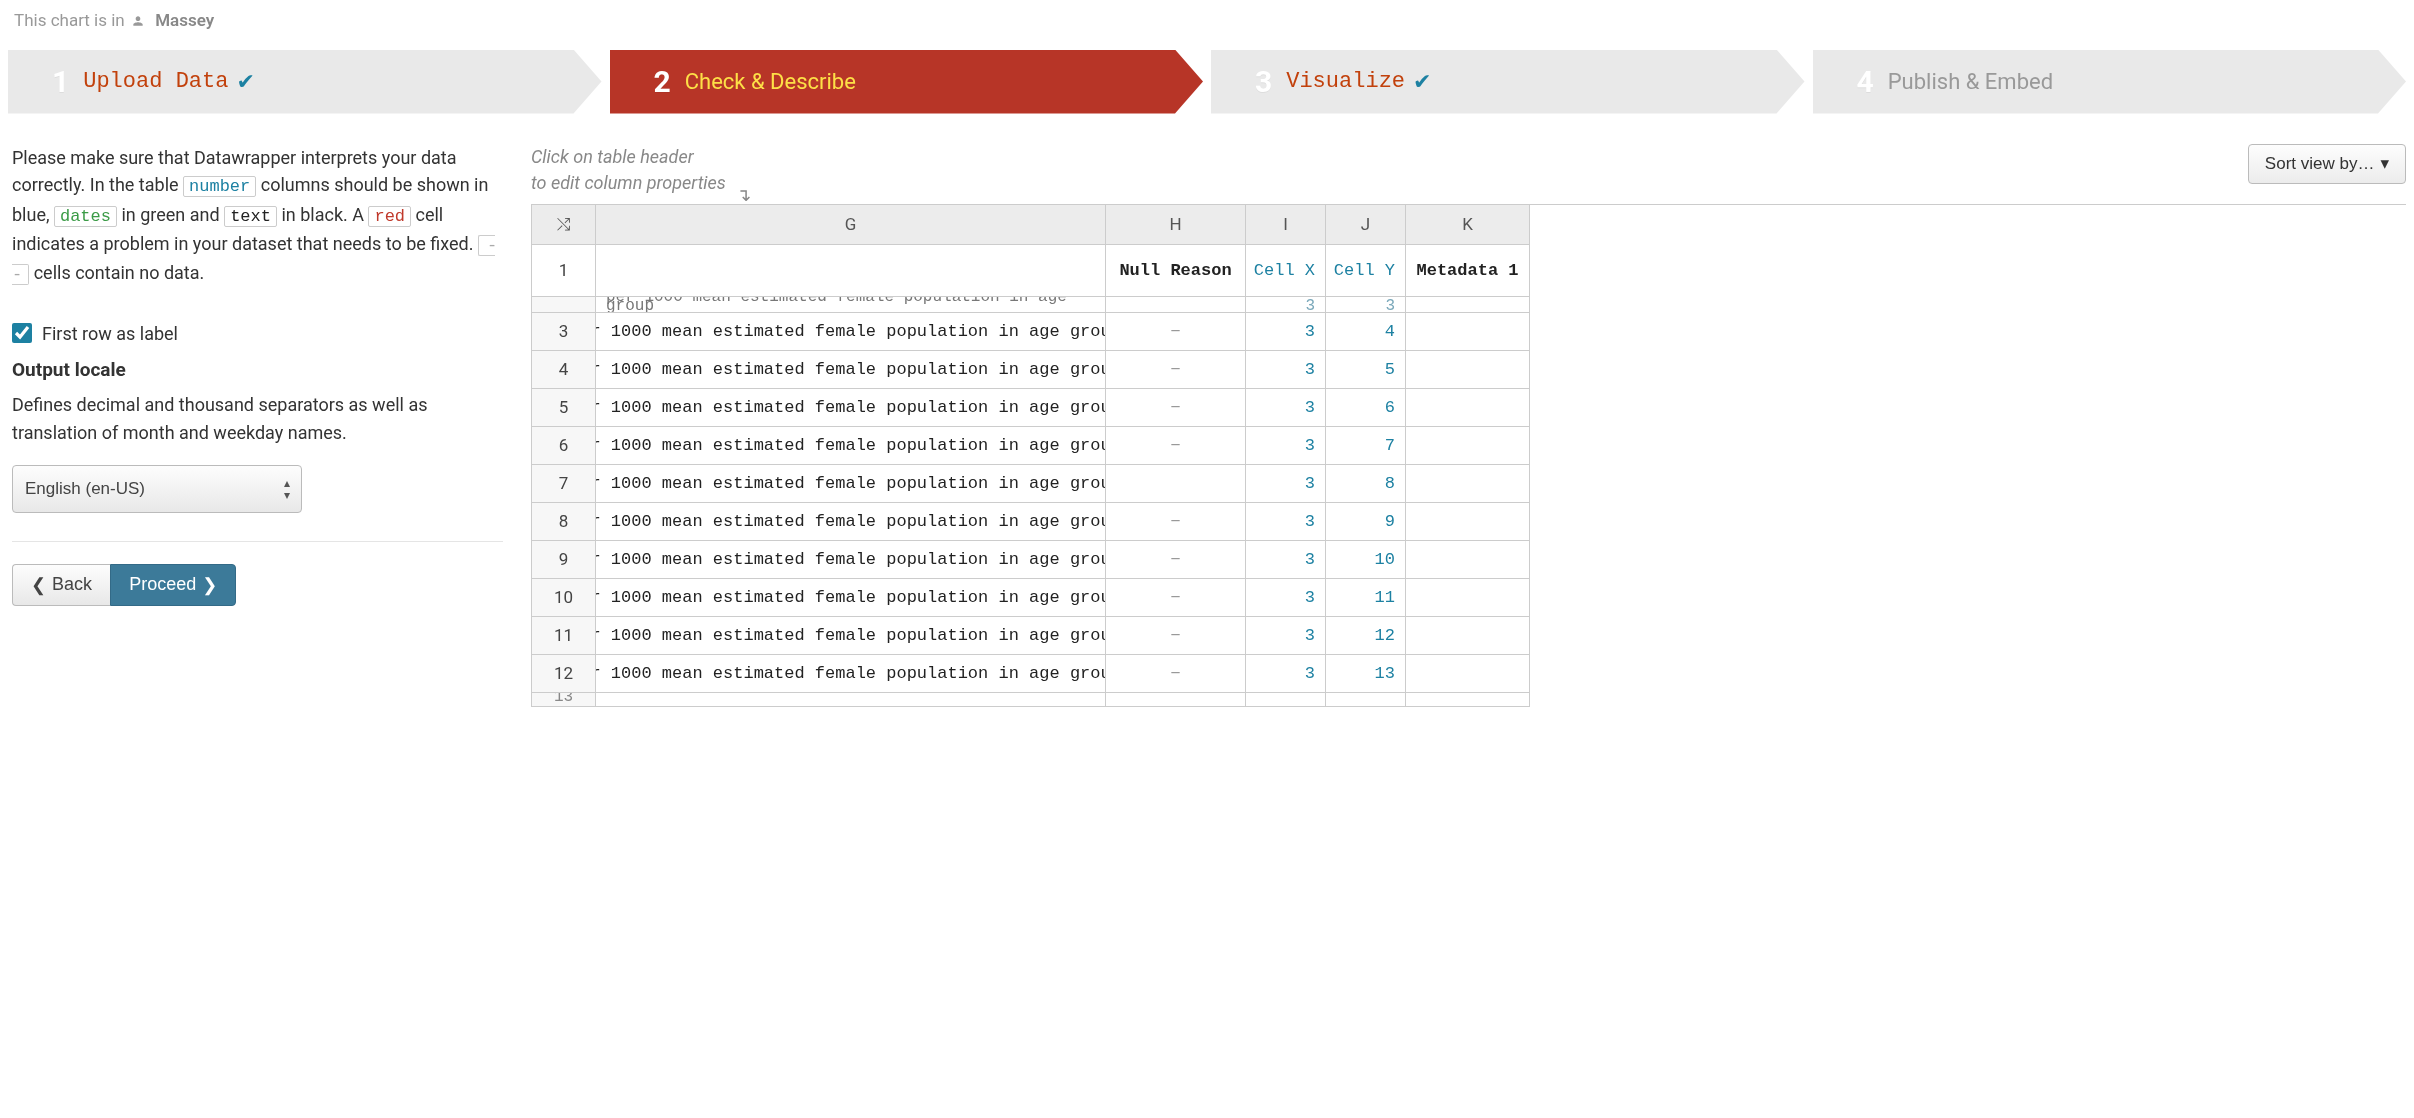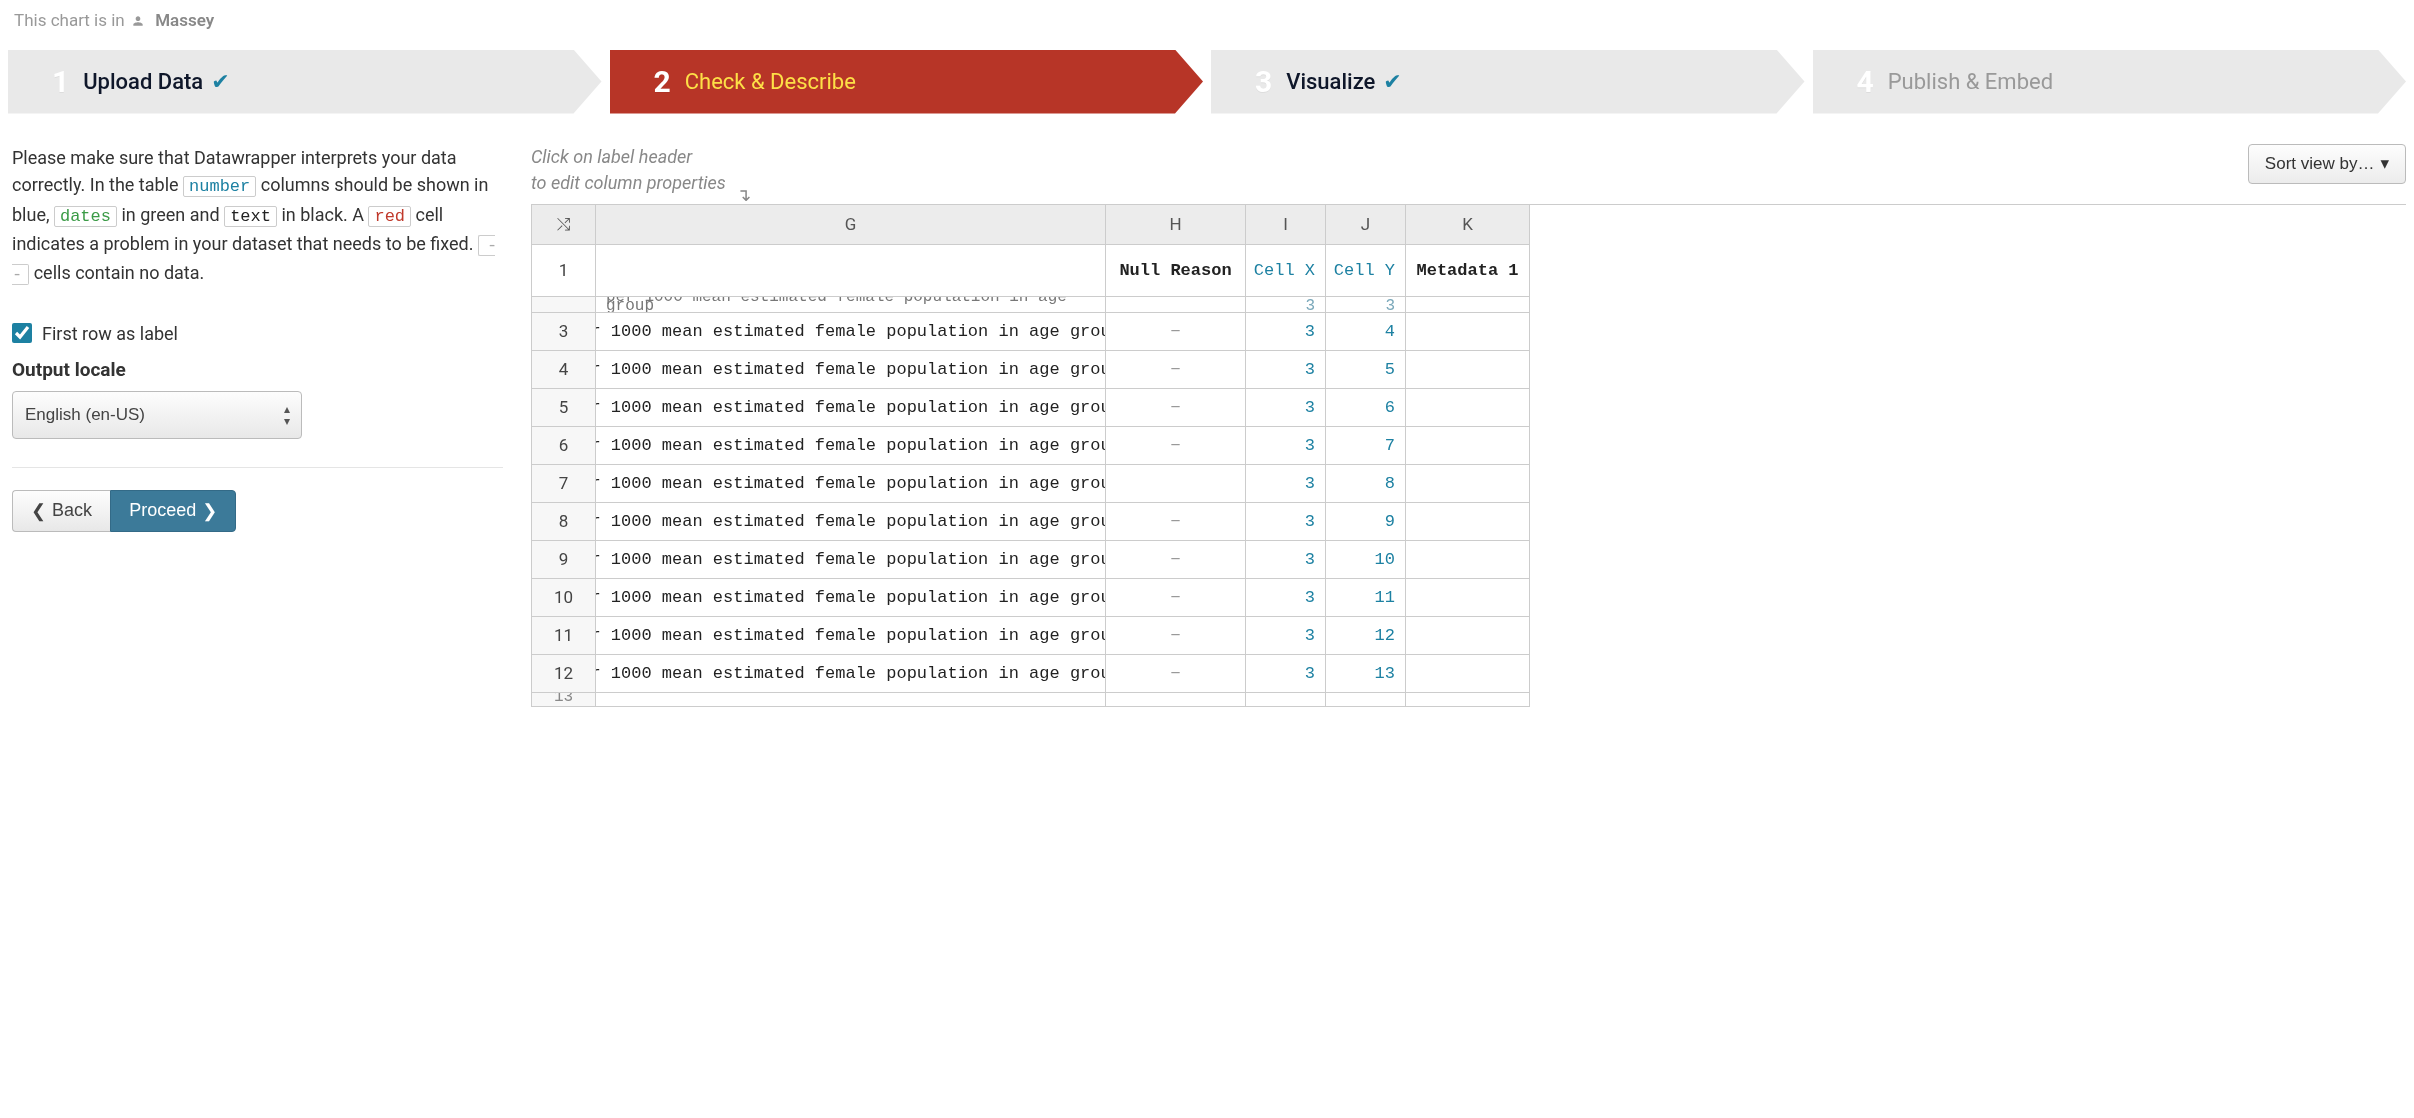--- a/index.html
+++ b/index.html
@@ -41,21 +41,21 @@
   clip-path: polygon(0 0, calc(100% - 28px) 0, 100% 50%, calc(100% - 28px) 100%, 0 100%);
 }
 .step.first { clip-path: polygon(0 0, calc(100% - 28px) 0, 100% 50%, calc(100% - 28px) 100%, 0 100%); }
 .step .num {
   font-size: 30px;
   font-weight: 700;
   color: #fff;
   margin-right: 14px;
   text-shadow: 0 1px 0 rgba(0,0,0,0.05);
 }
-.step.completed .label-text { color: #0f172a; font-weight: 500; }
+.step.completed .label-text { color: #c2410c; font-weight: 500; font-family: Liberation Mono, monospace; }
 .step.active { background: #b73527; color: #fff; }
 .step.active .label-text { color: #fde047; font-weight: 400; }
 .step .check {
   margin-left: 8px;
   color: #1d81a2;
 }
 .step.inactive .label-text { color: #999; }
 .main {
   display: flex;
   gap: 28px;
@@ -310,20 +310,21 @@
 <div class="main">
   <div class="left">
     <p class="desc">
       <span>Please make sure that Datawrapper interprets your data correctly. In the table </span><span class="code-chip number">number</span><span> columns should be shown in blue, </span><span class="code-chip date">dates</span><span> in green and </span><span class="code-chip text">text</span><span> in black. A </span><span class="code-chip red">red</span><span> cell indicates a problem in your dataset that needs to be fixed. </span><span class="code-chip empty">--</span><span> cells contain no data.</span>
     </p>
     <div class="checkbox-row">
       <input type="checkbox" checked="" id="frl" style="">
       <label for="frl">First row as label</label>
     </div>
     <h3>Output locale</h3>
+    <p class="locale-desc">Defines decimal and thousand separators as well as translation of month and weekday names.</p>
     <div class="select-wrap">
       <select>
         <option>English (en-US)</option>
       </select>
       <span class="caret">▴<br>▾</span>
     </div>
     <hr class="divider">
     <div class="nav-buttons">
       <button class="btn back">
         <span>❮</span>
@@ -332,21 +333,21 @@
       <button class="btn proceed">
         <span>Proceed</span>
         <span>❯</span>
       </button>
     </div>
   </div>
 
   <div class="right">
     <div class="right-top">
       <div class="hint">
-        <span>Click on label header</span><br>
+        <span>Click on table header</span><br>
         <span>to edit column properties</span>
         <span class="arrow">↴</span>
       </div>
       <div class="controls">
         <button class="sort-btn">
           <span>Sort view by…</span>
           <span>▾</span>
         </button>
       </div>
     </div>

